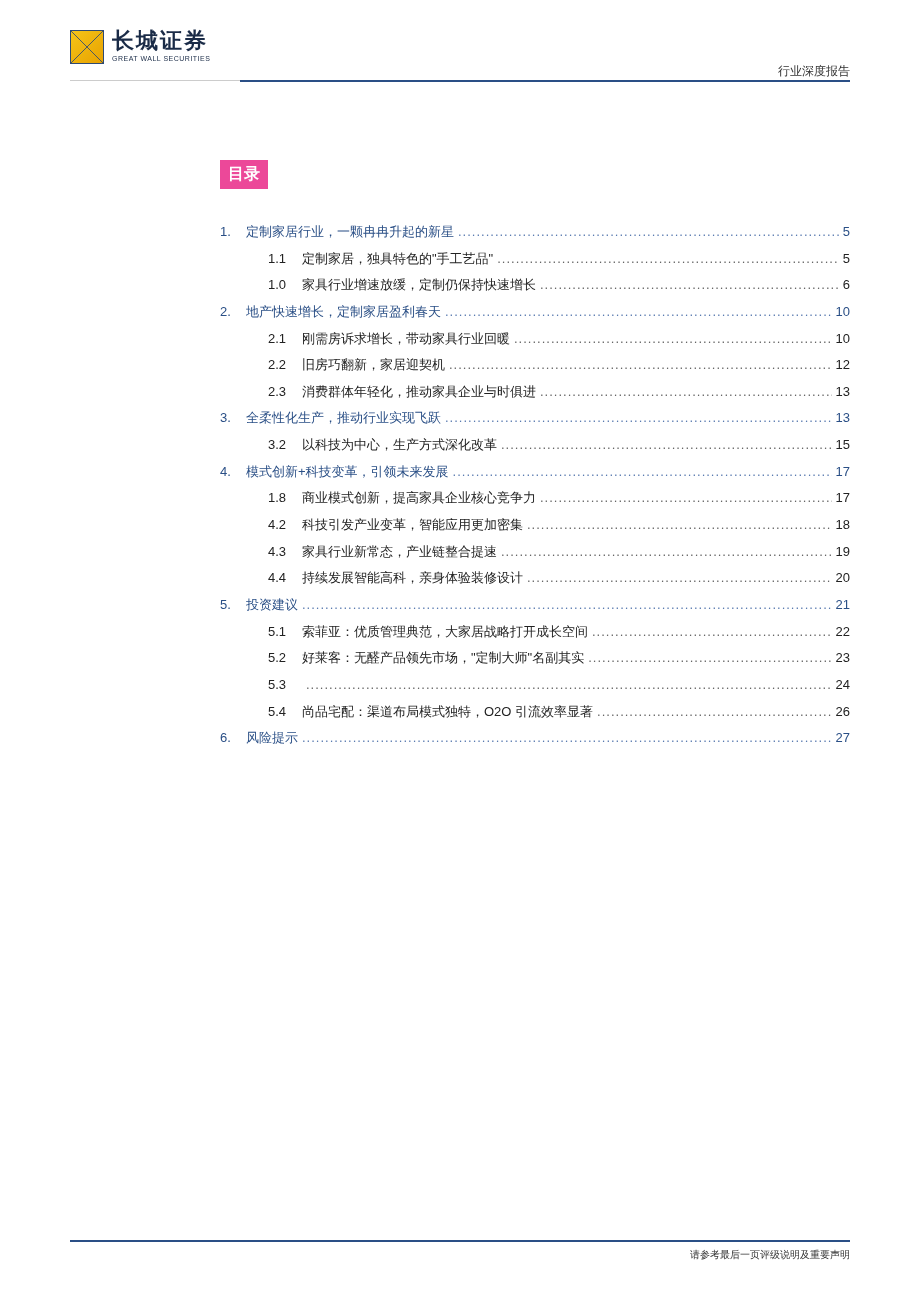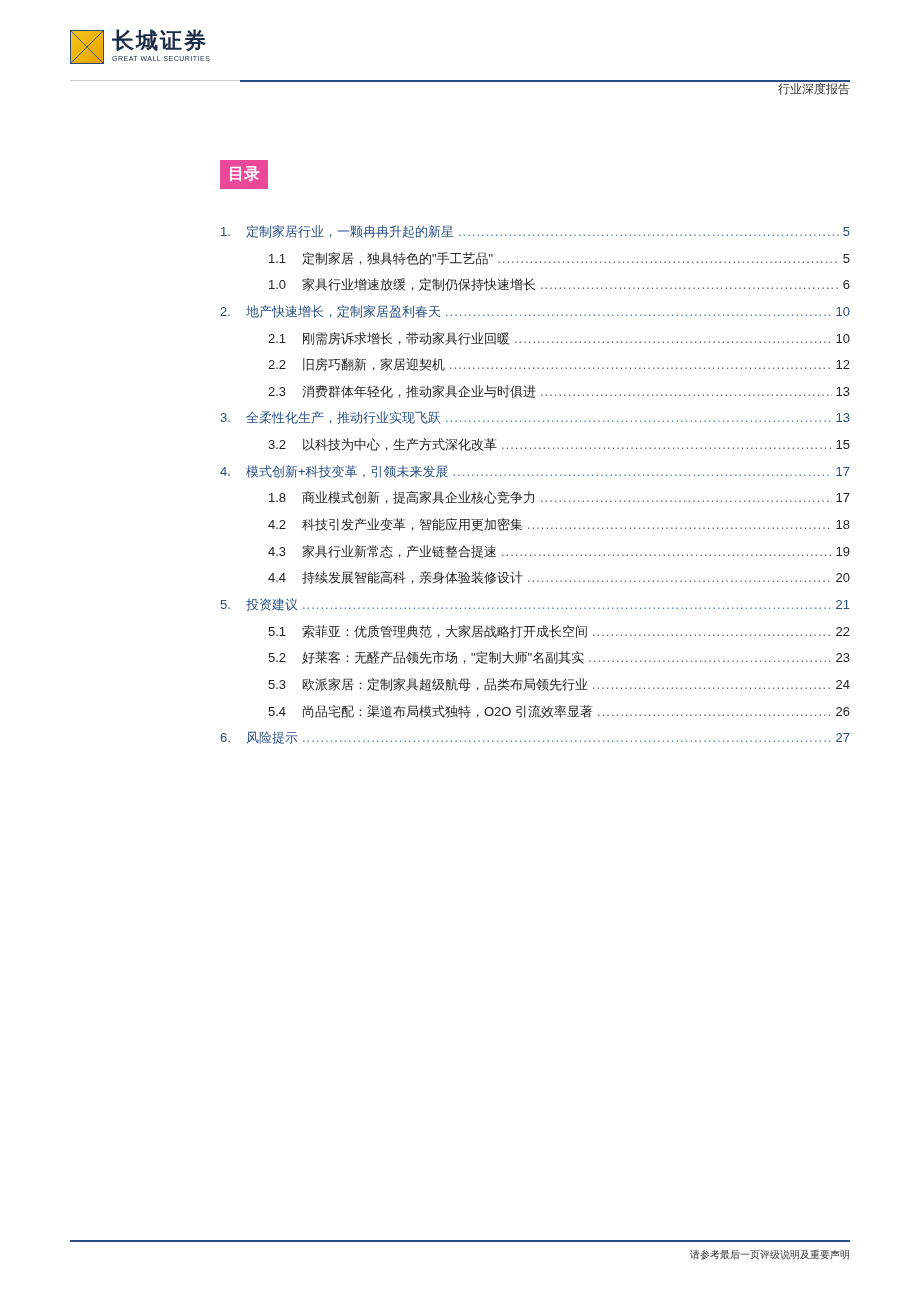--- a/index.html
+++ b/index.html
@@ -17,21 +17,21 @@
   .logo-mark::after {
     content:""; position:absolute; inset:0;
     background:
       linear-gradient(to bottom right, transparent 49%, #2e4a73 49%, #2e4a73 51%, transparent 51%),
       linear-gradient(to bottom left,  transparent 49%, #2e4a73 49%, #2e4a73 51%, transparent 51%);
     opacity:.85;
   }
   .logo-text { display:flex; flex-direction:column; line-height:1; }
   .logo-cn { font-size: 22px; font-weight: 700; color:#1a2b47; letter-spacing: 2px; }
   .logo-en { font-size: 7px; color:#1a2b47; letter-spacing: 0.5px; margin-top:3px; }
-  .header-right { position:absolute; right:70px; top:81px; font-size:12px; color:#333; }
+  .header-right { position:absolute; right:70px; top:63px; font-size:12px; color:#333; }
   .header-rule { position:absolute; left:240px; right:70px; top:80px; height:2px; background:#2a4f86; }
   .header-rule-left { position:absolute; left:70px; top:80px; width:170px; height:1px; background:#ccc; }
 
   
   .toc-title-wrap { margin: 50px 0 30px 220px; }
   .toc-title { display:inline-block; background:#ec4899; color:#fff; font-size:16px; font-weight:600; padding:4px 8px; }
 
   
   .toc { margin: 0 70px 0 220px; }
   .toc-row { display:flex; align-items:baseline; font-size:13px; line-height:2.05; white-space:nowrap; }
@@ -173,21 +173,20 @@
         <span class="pg">22</span>
       </div>
       <div class="toc-row l2">
         <span class="num">5.2</span>
         <span class="lbl">好莱客：无醛产品领先市场，"定制大师"名副其实</span>
         <span class="dots"></span>
         <span class="pg">23</span>
       </div>
       <div class="toc-row l2">
         <span class="num">5.3</span>
-        <span class="lbl">欧派家居：定制家具超级航母，品类布局领先行业</span>
         <span class="dots"></span>
         <span class="pg">24</span>
       </div>
       <div class="toc-row l2">
         <span class="num">5.4</span>
         <span class="lbl">尚品宅配：渠道布局模式独特，O2O 引流效率显著</span>
         <span class="dots"></span>
         <span class="pg">26</span>
       </div>
       <div class="toc-row l1">

